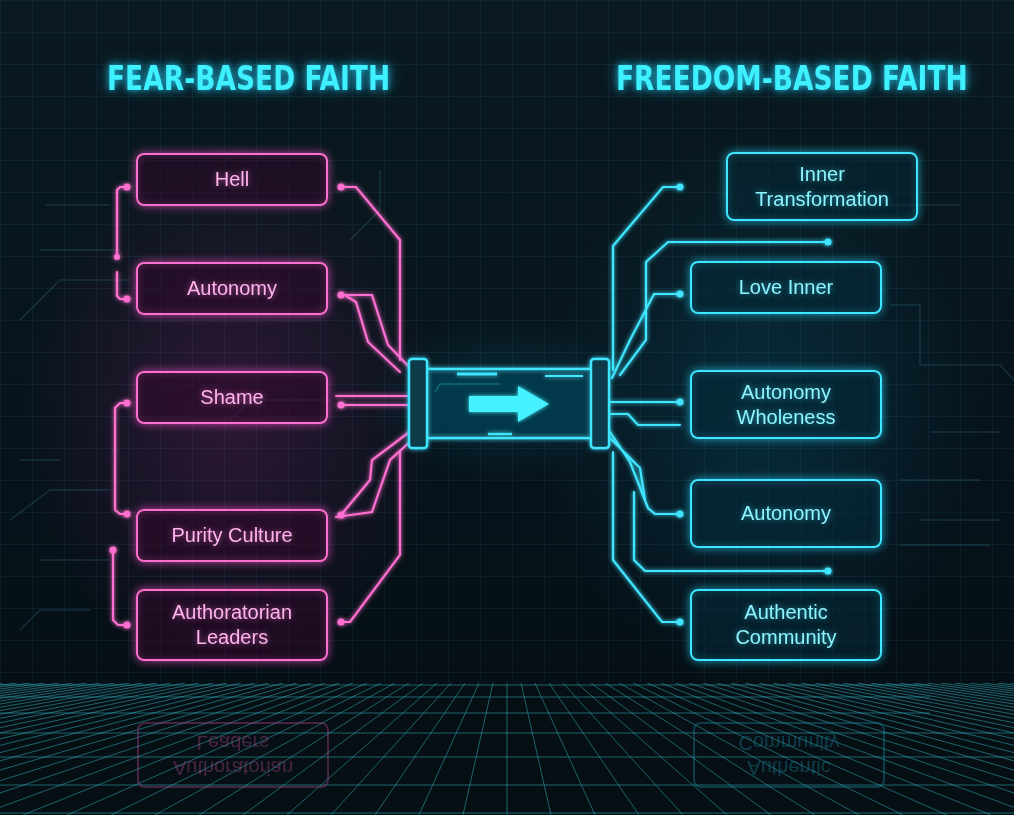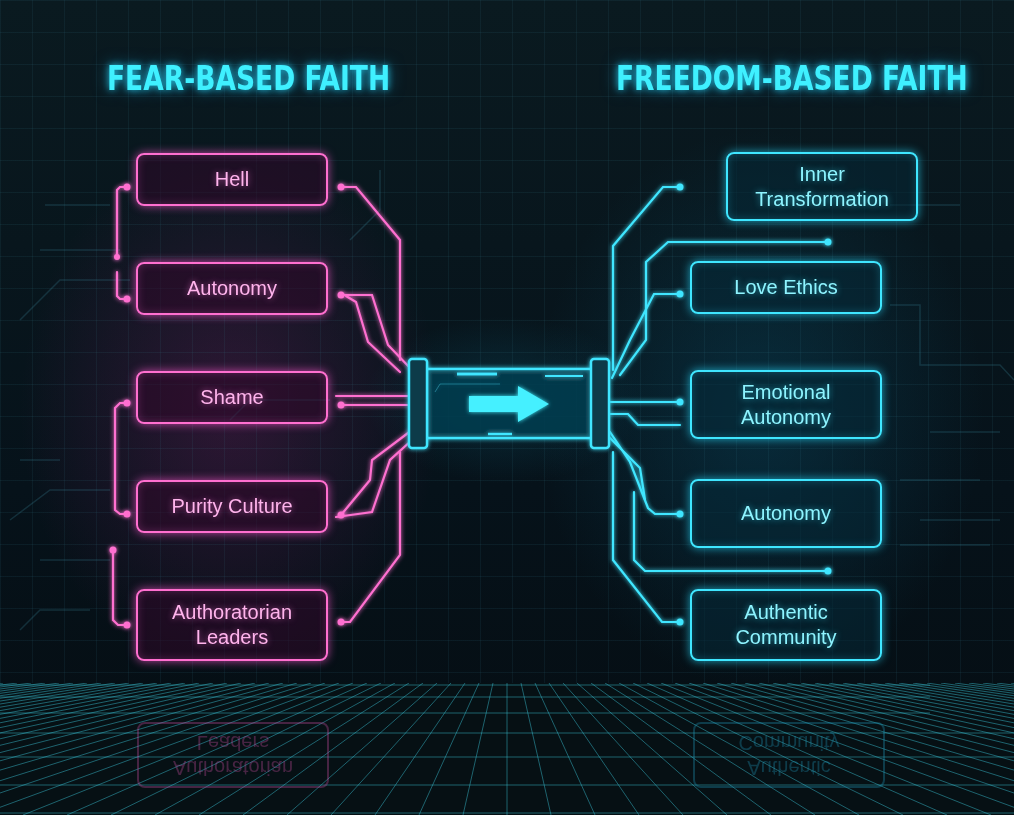--- a/index.html
+++ b/index.html
@@ -267,34 +267,34 @@
 
 <div class="box pink" style="left:136px;top:153px;">
   <span>Hell</span>
 </div>
 <div class="box pink" style="left:136px;top:262px;">
   <span>Autonomy</span>
 </div>
 <div class="box pink" style="left:136px;top:371px;justify-content:center;">
   <span>Shame</span>
 </div>
-<div class="box pink" style="left:136px;top:480px;">
+<div class="box pink" style="left:136px;top:509px;">
   <span>Purity Culture</span>
 </div>
 <div class="box pink" style="left:136px;top:589px;height:72px;">
   <span style="display:block;width:150px;">Authoratorian Leaders</span>
 </div>
 
 <div class="box cyan" style="left:690px;top:152px;height:69px;margin-left:36px;">
   <span style="display:block;width:175px;">Inner Transformation</span>
 </div>
 <div class="box cyan" style="left:690px;top:261px;">
-  <span>Love Ethics</span>
+  <span>Love Inner</span>
 </div>
 <div class="box cyan" style="left:690px;top:370px;height:69px;">
-  <span style="display:block;width:130px;">Emotional Autonomy</span>
+  <span style="display:block;width:130px;">Autonomy Wholeness</span>
 </div>
 <div class="box cyan" style="left:690px;top:479px;height:69px;">
   <span>Autonomy</span>
 </div>
 <div class="box cyan" style="left:690px;top:589px;height:72px;">
   <span style="display:block;width:130px;">Authentic Community</span>
 </div>
 
 </body></html>

